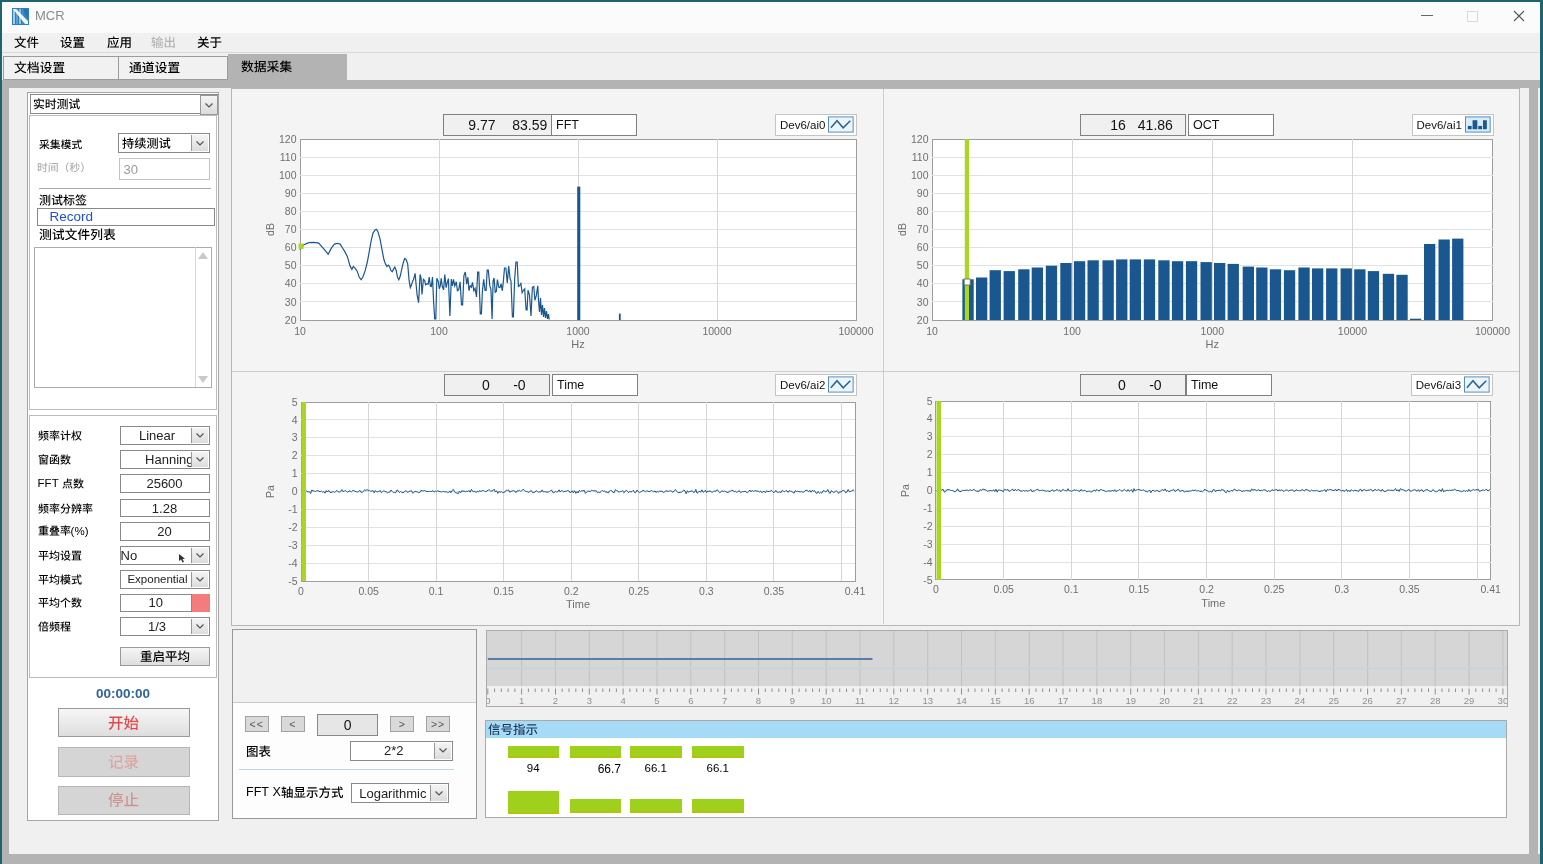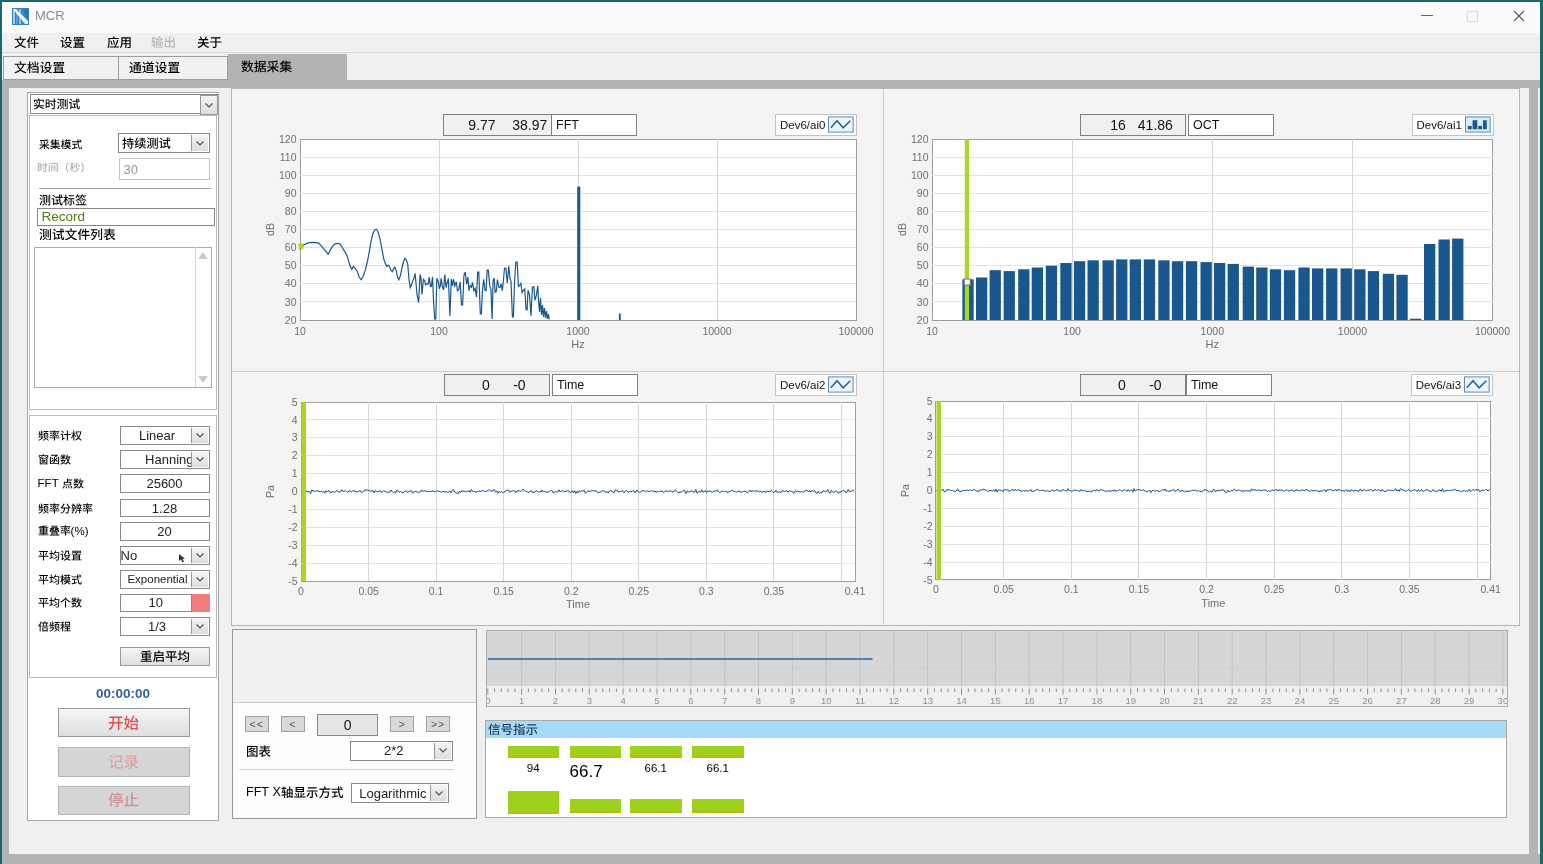--- a/index.html
+++ b/index.html
@@ -147,21 +147,21 @@
 <div class="inp" style="left:118.5px;top:158px;width:91px;height:22px;border-color:#c3c3c3;color:#9a9a9a;justify-content:flex-start;padding-left:4px">30</div>
 <div class="abs" style="left:39px;top:188px;width:172px;height:1px;background:#a8a8a8"></div>
 <div style="position:absolute;left:39px;top:193.5px">
     <svg width="48.0" height="12" viewBox="0 -880 4000 1000" fill="#000" style="display:block">
       <use href="#g6d4b" x="0"></use>
       <use href="#g8bd5" x="1000"></use>
       <use href="#g6807" x="2000"></use>
       <use href="#g7b7e" x="3000"></use>
     </svg>
   </div>
-<div class="inp" style="left:37.4px;top:207.5px;width:178px;height:18px;justify-content:flex-start;padding-left:3px;font-size:13.5px;color:#4d7c0f">Record</div>
+<div class="inp" style="left:37.4px;top:207.5px;width:178px;height:18px;justify-content:flex-start;padding-left:11px;font-size:13.5px;color:#1d4ed8">Record</div>
 <div style="position:absolute;left:39px;top:227.5px">
     <svg width="76.8" height="12.8" viewBox="0 -880 6000 1000" fill="#000" style="display:block">
       <use href="#g6d4b" x="0"></use>
       <use href="#g8bd5" x="1000"></use>
       <use href="#g6587" x="2000"></use>
       <use href="#g4ef6" x="3000"></use>
       <use href="#g5217" x="4000"></use>
       <use href="#g8868" x="5000"></use>
     </svg>
   </div>
@@ -311,21 +311,21 @@
     <svg width="31.0" height="15.5" viewBox="0 -880 2000 1000" fill="#d09191" style="display:block">
       <use href="#g505c" x="0"></use>
       <use href="#g6b62" x="1000"></use>
     </svg>
   </div>
 <div class="abs" style="left:231px;top:88px;width:1289px;height:537.5px;background:#f4f4f4;border:1px solid #b5b5b5;box-sizing:border-box"></div>
 <div class="abs" style="left:883px;top:89px;width:1px;height:535px;background:#cdcdcd"></div>
 <div class="abs" style="left:232px;top:371px;width:1287px;height:1px;background:#cdcdcd"></div>
 <div class="hdrbox" style="left:443px;top:114px;width:122px;height:21.5px;background:#f0f0f0">
     <span style="flex:0 0 43%;text-align:right">9.77</span>
-    <span style="flex:1;text-align:center">38.97</span>
+    <span style="flex:1;text-align:center">83.59</span>
   </div>
 <div class="hdrbox" style="left:551px;top:114px;width:86px;height:21.5px;background:#fff;font-size:12.5px;padding-left:4px">FFT</div>
 <div class="hdrbox" style="left:775px;top:114px;width:82px;height:21.5px;background:#fff;border-color:#c4c4c4;font-size:11.5px;padding-left:4px;justify-content:space-between;padding-right:2px">Dev6/ai0<svg width="27" height="17" viewBox="0 0 27 17" style="margin-left:3px">
       <rect x="0.5" y="0.5" width="26" height="16" fill="#ecf5fc" stroke="#4d87bd"></rect>
       <polyline points="3,12 9.5,4.5 16,12 23.5,4.5" fill="none" stroke="#2a6397" stroke-width="1.6"></polyline>
     </svg></div>
 <div class="hdrbox" style="left:1080px;top:114px;width:106px;height:21.5px;background:#f0f0f0">
     <span style="flex:0 0 43%;text-align:right">16</span>
     <span style="flex:1;text-align:center">41.86</span>
   </div>
@@ -822,21 +822,21 @@
       <use href="#g53f7" x="1000"></use>
       <use href="#g6307" x="2000"></use>
       <use href="#g793a" x="3000"></use>
     </svg>
   </div>
 <div class="abs" style="left:507.5px;top:746px;width:51.5px;height:10.3px;background:#9ed01c;border-bottom:2px solid #b4c20e"></div>
 <div class="abs" style="left:569.5px;top:746px;width:51.5px;height:10.3px;background:#9ed01c;border-bottom:2px solid #b4c20e"></div>
 <div class="abs" style="left:630px;top:746px;width:51.5px;height:10.3px;background:#9ed01c;border-bottom:2px solid #b4c20e"></div>
 <div class="abs" style="left:692px;top:746px;width:51.5px;height:10.3px;background:#9ed01c;border-bottom:2px solid #b4c20e"></div>
 <div class="abs" style="left:507.5px;top:762px;width:51.5px;text-align:center;font-size:11.5px;color:#000">94</div>
-<div class="abs" style="left:569.5px;top:762px;width:51.5px;text-align:left;font-size:17px;color:#000">66.7</div>
+<div class="abs" style="left:569.5px;top:762px;width:51.5px;text-align:right;font-size:12px;color:#000">66.7</div>
 <div class="abs" style="left:630px;top:762px;width:51.5px;text-align:center;font-size:11.5px;color:#000">66.1</div>
 <div class="abs" style="left:692px;top:762px;width:51.5px;text-align:center;font-size:11.5px;color:#000">66.1</div>
 <div class="abs" style="left:507.5px;top:791px;width:51.5px;height:20.5px;background:#9ed01c;border-bottom:2px solid #b4c20e"></div>
 <div class="abs" style="left:569.5px;top:798.8px;width:51.5px;height:12.7px;background:#9ed01c;border-bottom:2px solid #b4c20e"></div>
 <div class="abs" style="left:630px;top:798.8px;width:51.5px;height:12.7px;background:#9ed01c;border-bottom:2px solid #b4c20e"></div>
 <div class="abs" style="left:692px;top:798.8px;width:51.5px;height:12.7px;background:#9ed01c;border-bottom:2px solid #b4c20e"></div>
 <svg width="0" height="0" style="position:absolute">
     <defs>
       <path id="g6587" d="M713 -628 807 -602Q745 -420 646 -288Q548 -156 409 -66Q271 24 89 81Q83 70 74 54Q64 38 53 22Q42 6 32 -4Q211 -53 343 -134Q476 -216 567 -337Q659 -459 713 -628ZM282 -623Q338 -471 432 -348Q527 -225 662 -138Q797 -51 971 -8Q961 2 950 17Q938 32 927 48Q917 63 909 76Q729 27 592 -67Q456 -160 359 -294Q262 -428 199 -597ZM48 -670H956V-581H48ZM419 -823 515 -851Q537 -816 558 -773Q580 -730 590 -698L489 -666Q481 -697 461 -741Q441 -786 419 -823Z"></path>
       <path id="g4ef6" d="M598 -831H689V83H598ZM427 -791 514 -774Q500 -705 481 -638Q461 -570 436 -512Q412 -454 384 -409Q375 -416 361 -424Q346 -433 331 -441Q317 -449 305 -453Q334 -494 357 -549Q381 -603 398 -665Q416 -728 427 -791ZM446 -642H912V-553H424ZM316 -350H957V-261H316ZM259 -840 345 -813Q313 -729 271 -645Q229 -562 180 -488Q131 -414 78 -357Q73 -368 64 -385Q55 -402 45 -420Q35 -438 27 -449Q73 -496 116 -559Q159 -622 196 -694Q233 -765 259 -840ZM158 -575 244 -661 245 -660V82H158Z"></path>

